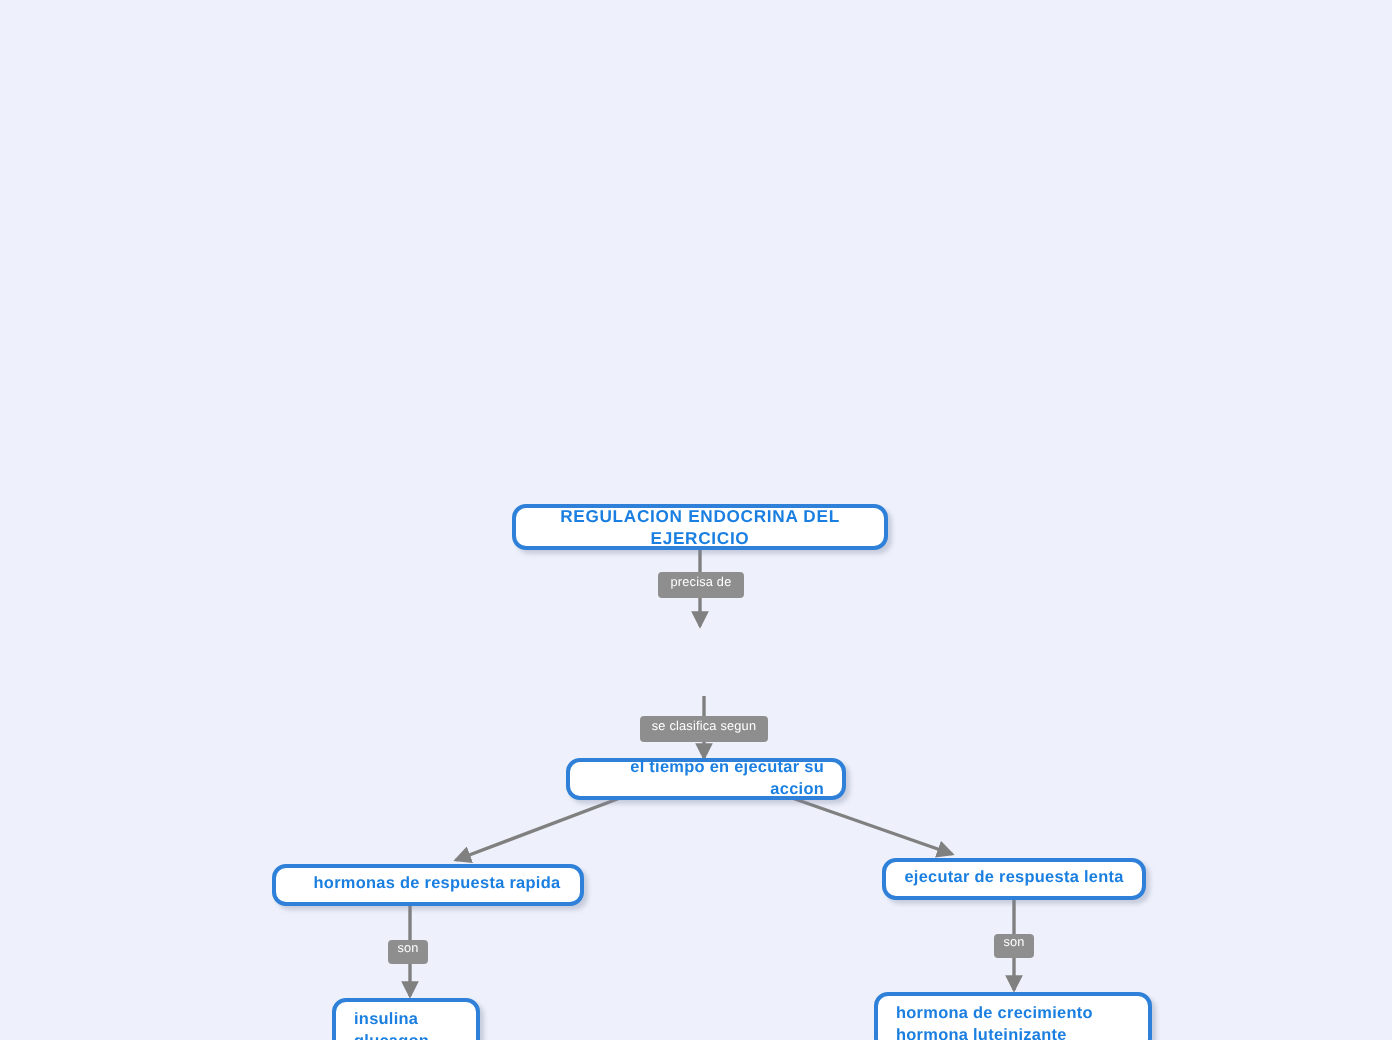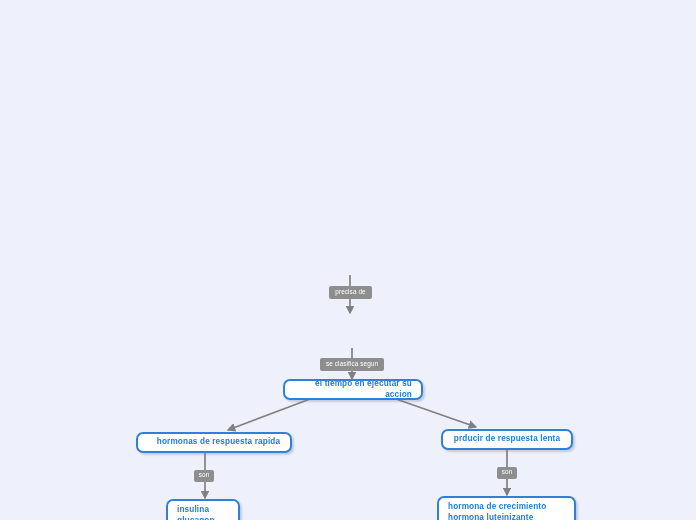--- a/index.html
+++ b/index.html
@@ -86,20 +86,23 @@
 
     <line x1="310" y1="399" x2="228" y2="430" stroke="#808080" stroke-width="1.7" marker-end="url(#arrow)"></line>
 
     <line x1="396" y1="399" x2="476" y2="427" stroke="#808080" stroke-width="1.7" marker-end="url(#arrow)"></line>
 
     <line x1="205" y1="453" x2="205" y2="498" stroke="#808080" stroke-width="1.7" marker-end="url(#arrow)"></line>
 
     <line x1="507" y1="450" x2="507" y2="495" stroke="#808080" stroke-width="1.7" marker-end="url(#arrow)"></line>
   </svg>
 
+  <div class="node node-title" style="left:256px; top:252px; width:188px; height:23px;">
+    <span class="node-text" style="text-align:center;">REGULACION  ENDOCRINA DEL EJERCICIO</span>
+  </div>
 
   <div class="edge-label" style="left:329px; top:286px; width:43px; height:13px;">
     <span>precisa de</span>
   </div>
 
 
   <div class="edge-label" style="left:320px; top:358px; width:64px; height:13px;">
     <span>se clasifica segun</span>
   </div>
 
@@ -114,21 +117,21 @@
   <div class="edge-label" style="left:194px; top:470px; width:20px; height:12px;">
     <span>son</span>
   </div>
 
   <div class="node" style="left:166px; top:499px; width:74px; height:30px; align-items:flex-start;">
     <span class="node-text">insulina
 glucagon</span>
   </div>
 
   <div class="node" style="left:441px; top:429px; width:132px; height:21px;">
-    <span class="node-text" style="text-align:center;">prducir de respuesta lenta</span>
+    <span class="node-text" style="text-align:center;">ejecutar de respuesta lenta</span>
   </div>
 
   <div class="edge-label" style="left:497px; top:467px; width:20px; height:12px;">
     <span>son</span>
   </div>
 
   <div class="node" style="left:437px; top:496px; width:139px; height:30px; align-items:flex-start;">
     <span class="node-text">hormona de crecimiento
 hormona luteinizante</span>
   </div>

